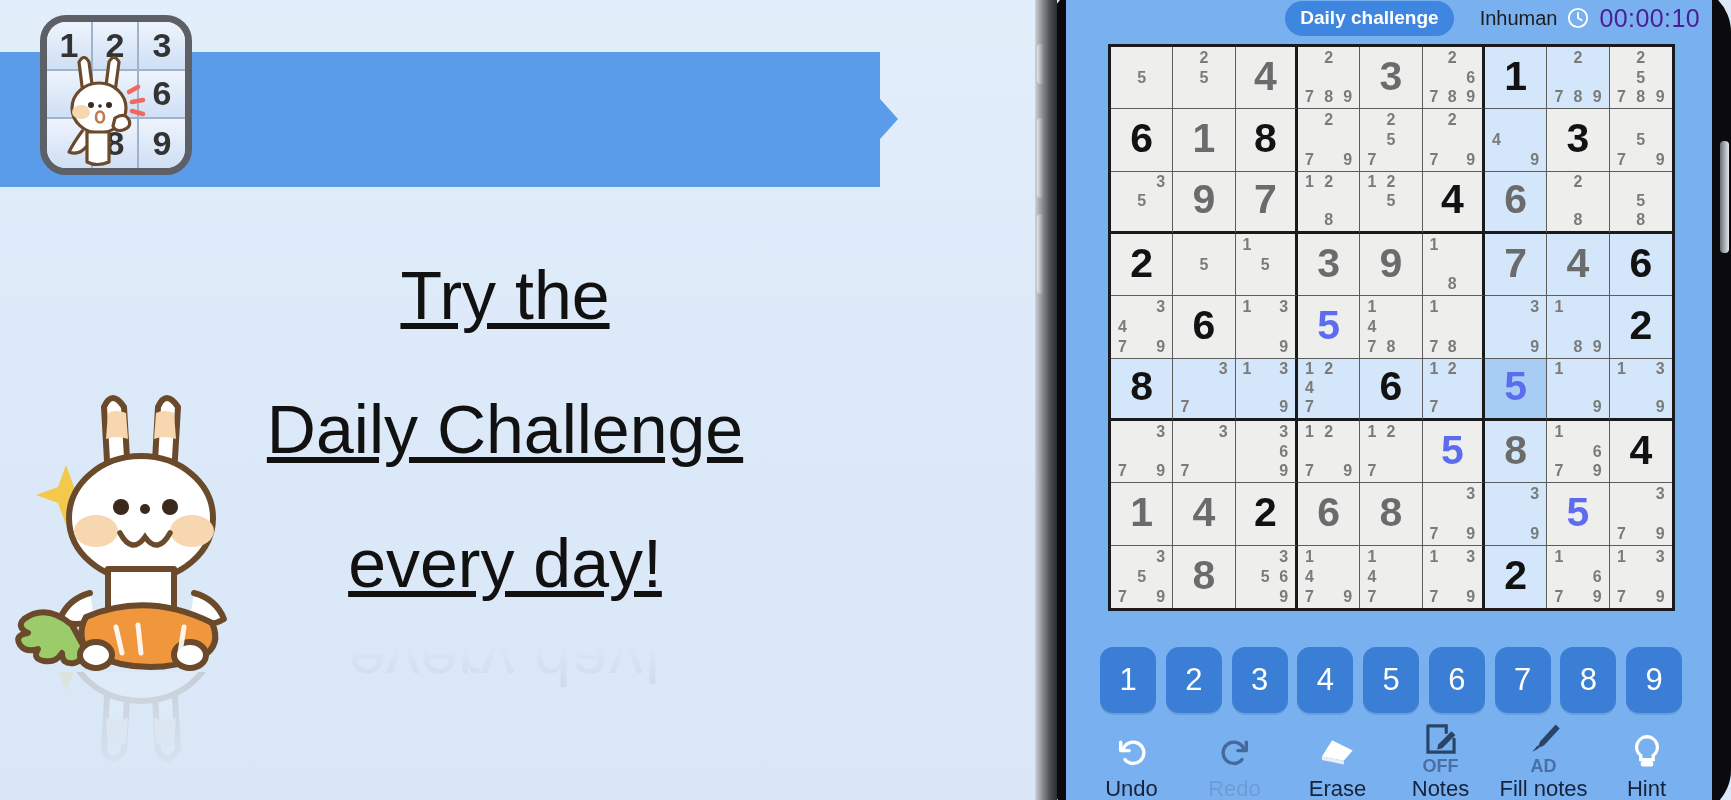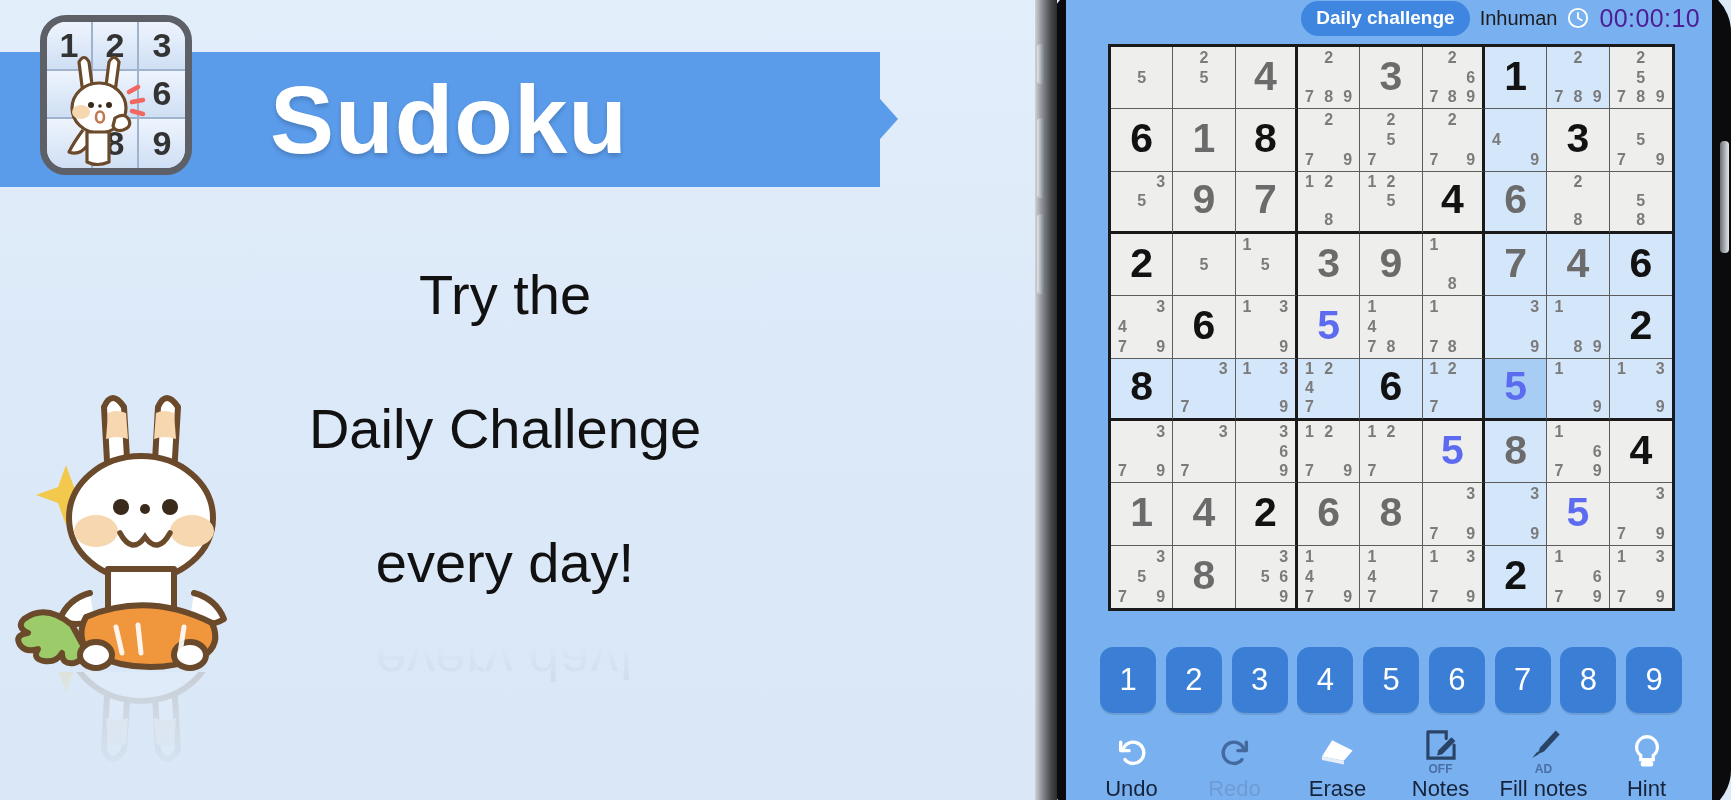--- a/index.html
+++ b/index.html
@@ -66,23 +66,24 @@
     position: absolute; left: 6px; top: 26px;
     width: 96px; height: 120px; z-index: 3;
   }
 
   
   #headline {
     position: absolute; left: 0; top: 228px;
     width: 1010px;
     text-align: center;
     color: #111;
-    font-size: 56px;
+    font-size: 68px;
     line-height: 134px;
     font-weight: normal;
+    text-decoration: underline;
   }
   #headline .l1 { display:block; }
   #headline .l2 { display:block; }
   #headline .l3 { display:block; }
   #headline .reflect {
     display:block;
     transform: scaleY(-1);
     opacity: .13;
     margin-top: -36px;
     -webkit-mask-image: linear-gradient(to bottom, rgba(0,0,0,.85), transparent 62%);
@@ -135,21 +136,21 @@
   #game-top {
     position: absolute; left: 0; top: 0; width: 646px; height: 52px;
     display: flex; align-items: center; justify-content: flex-end;
     padding-right: 12px; gap: 10px;
   }
   #chip-daily {
     background: #3f86e0; color: #fff;
     border-radius: 18px; padding: 6px 15px 7px;
     font-size: 19px; font-weight: 600; white-space: nowrap;
   }
-  #difficulty { color: #1c1c1c; font-size: 20px; }
+  #difficulty { color: #1c1c1c; font-size: 20px; margin-left: 16px; }
   #clock-icon { width: 22px; height: 22px; flex: none; }
   #timer { color: #4c1d95; font-size: 25px; letter-spacing: .4px; }
 
   
   #board {
     position: absolute; left: 42px; top: 52px;
     width: 567px; height: 567px;
     background: #1a1a1a;
     display: grid;
     grid-template-columns: repeat(9, 1fr);
@@ -212,32 +213,31 @@
     position: absolute; left: 0; bottom: 0;
     width: 646px; height: 92px;
     display: flex; align-items: flex-end; justify-content: space-around;
     padding: 0 14px 8px;
   }
   .tool { width: 100px; text-align: center; position: relative; }
   .tool .ic { height: 46px; display:flex; align-items:center; justify-content:center; }
   .tool .lbl { font-size: 22px; color: #16233a; margin-top: 1px; }
   .tool.dim .lbl { color: #6f9cd4; }
   .tool .sub {
-    font-size: 12px; color: #4a6fa5; line-height: 1;
+    font-size: 18px; color: #4a6fa5; line-height: 1;
     margin-top: -5px; margin-bottom: 1px; font-weight: 600;
   }
 </style>
 </head>
 <body>
 
 <div id="promo">
 
   <div id="banner-band"></div>
   <div id="banner-arrow"></div>
-  <div id="banner-title">Sudoku</div>
 
   <div id="logo">
     <div class="lgrid">
       <div class="lcell">1</div>
       <div class="lcell">2</div>
       <div class="lcell">3</div>
       <div class="lcell"></div>
       <div class="lcell"></div>
       <div class="lcell">6</div>
       <div class="lcell"></div>

